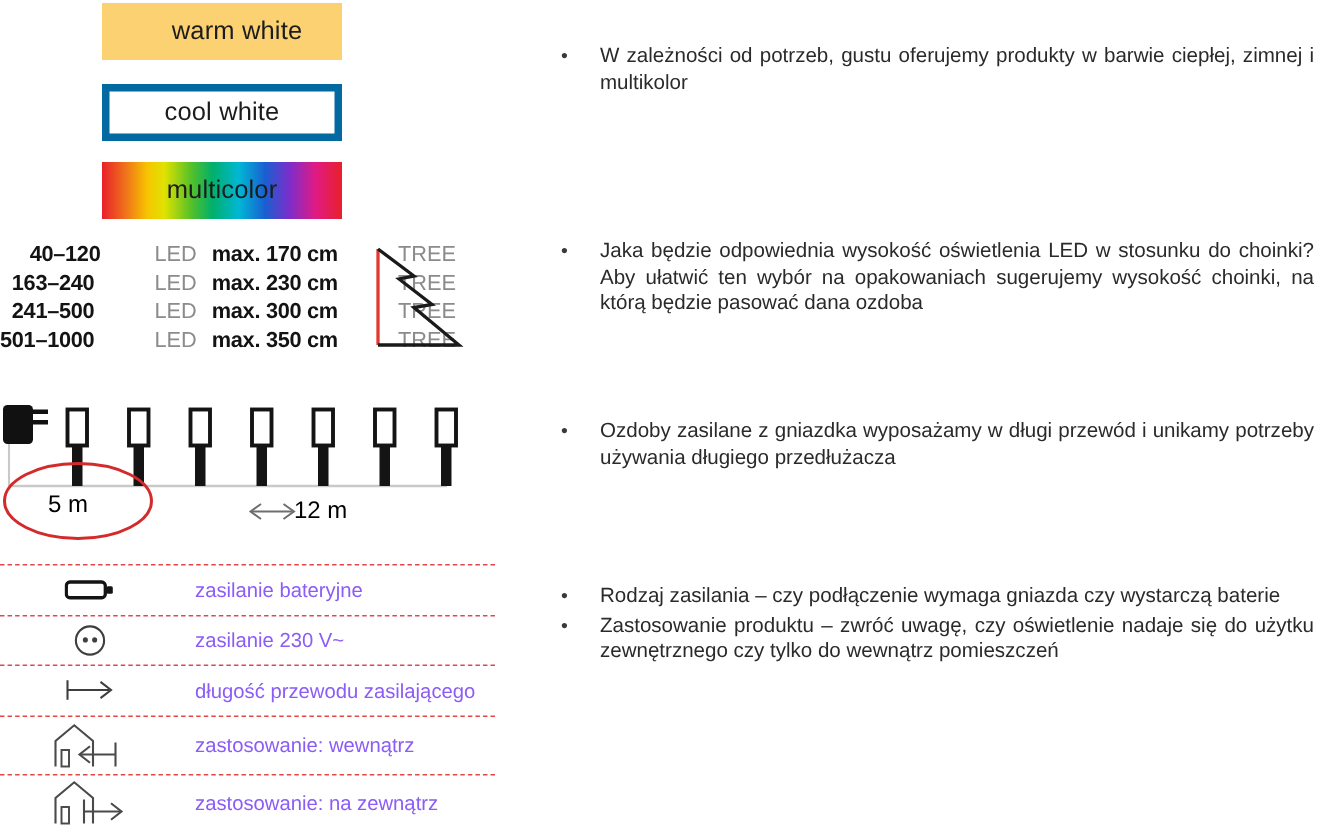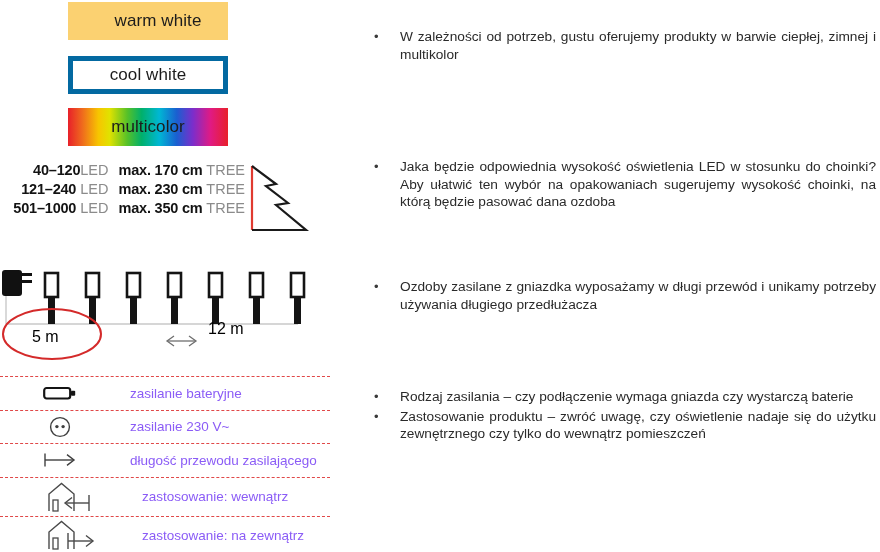--- a/index.html
+++ b/index.html
@@ -47,29 +47,29 @@
   }
   #led-table table { border-collapse: collapse; width: 100%; }
   #led-table td {
     font-size: 14.5px;
     padding: 1.5px 0;
     white-space: nowrap;
   }
   .c-count  { text-align: right; width: 118px; padding-right: 0px !important; }
   .c-height { text-align: right; width: 127px; padding-left: 10px !important; }
   .b { font-weight: bold; color: #131313; letter-spacing: -.2px; }
-  .g { color: #8b8b8b; font-weight: normal; }
+  .g { color: #8b8b8b; font-weight: normal; padding-left: 36px; }
 
   
   #tree-icon { position: absolute; left: 248px; top: 162px; }
 
   
   #string-diagram { position: absolute; left: 0px; top: 262px; width: 320px; height: 105px; }
   #lbl-5m  { left: 32px;  top: 328px; }
-  #lbl-12m { left: 196px; top: 320px; margin-left: 12px; }
+  #lbl-12m { left: 196px; top: 332px; }
 
   
   #legend { position: absolute; left: 0px; top: 376px; width: 330px; }
   .legend-row {
     position: relative;
     height: 33.5px;
     border-top: 1px dashed #e04848;
     display: flex;
     align-items: center;
   }
@@ -80,21 +80,21 @@
     align-items: center;
     justify-content: center;
     flex: 0 0 120px;
   }
   .legend-row .txt {
     font-size: 13.5px;
     color: #8b5cf6;
     padding-left: 10px;
     white-space: nowrap;
   }
-  .legend-row.tall { height: 39px; padding-left: 12px; }
+  .legend-row.tall { height: 39px; }
 
   
   .bullets { position: absolute; left: 368px; width: 508px; }
   #blk-1 { top: 28px; }
   #blk-2 { top: 158px; }
   #blk-3 { top: 278px; }
   #blk-4 { top: 388px; }
 
   .bullet {
     position: relative;
@@ -133,22 +133,26 @@
   </div>
 
   <div id="led-table">
     <table>
       <tbody>
           <tr>
         <td class="c-count"><span class="b">40–120</span><span class="g">LED</span></td>
         <td class="c-height"><span class="b">max. 170 cm</span> <span class="g">TREE</span></td>
       </tr>
       <tr>
-        <td class="c-count"><span class="b">121–240</span> <span class="g">LED</span></td>
+        <td class="c-count"><span class="b">163–240</span> <span class="g">LED</span></td>
         <td class="c-height"><span class="b">max. 230 cm</span> <span class="g">TREE</span></td>
+      </tr>
+      <tr>
+        <td class="c-count"><span class="b">241–500</span> <span class="g">LED</span></td>
+        <td class="c-height"><span class="b">max. 300 cm</span> <span class="g">TREE</span></td>
       </tr>
       <tr>
         <td class="c-count"><span class="b">501–1000</span> <span class="g">LED</span></td>
         <td class="c-height"><span class="b">max. 350 cm</span> <span class="g">TREE</span></td>
       </tr>
     </tbody>
       </table>
   </div>
 
   <div id="tree-icon">

